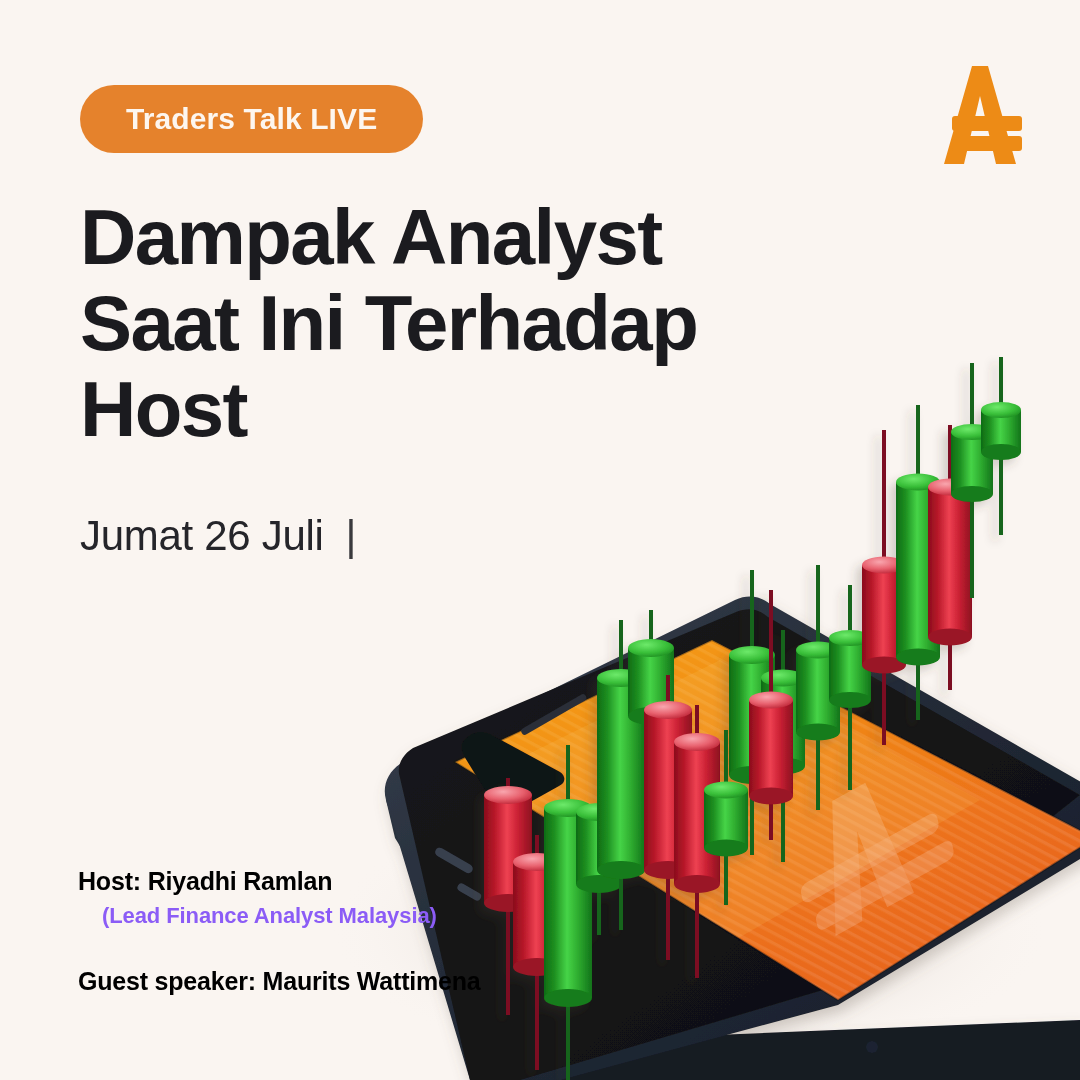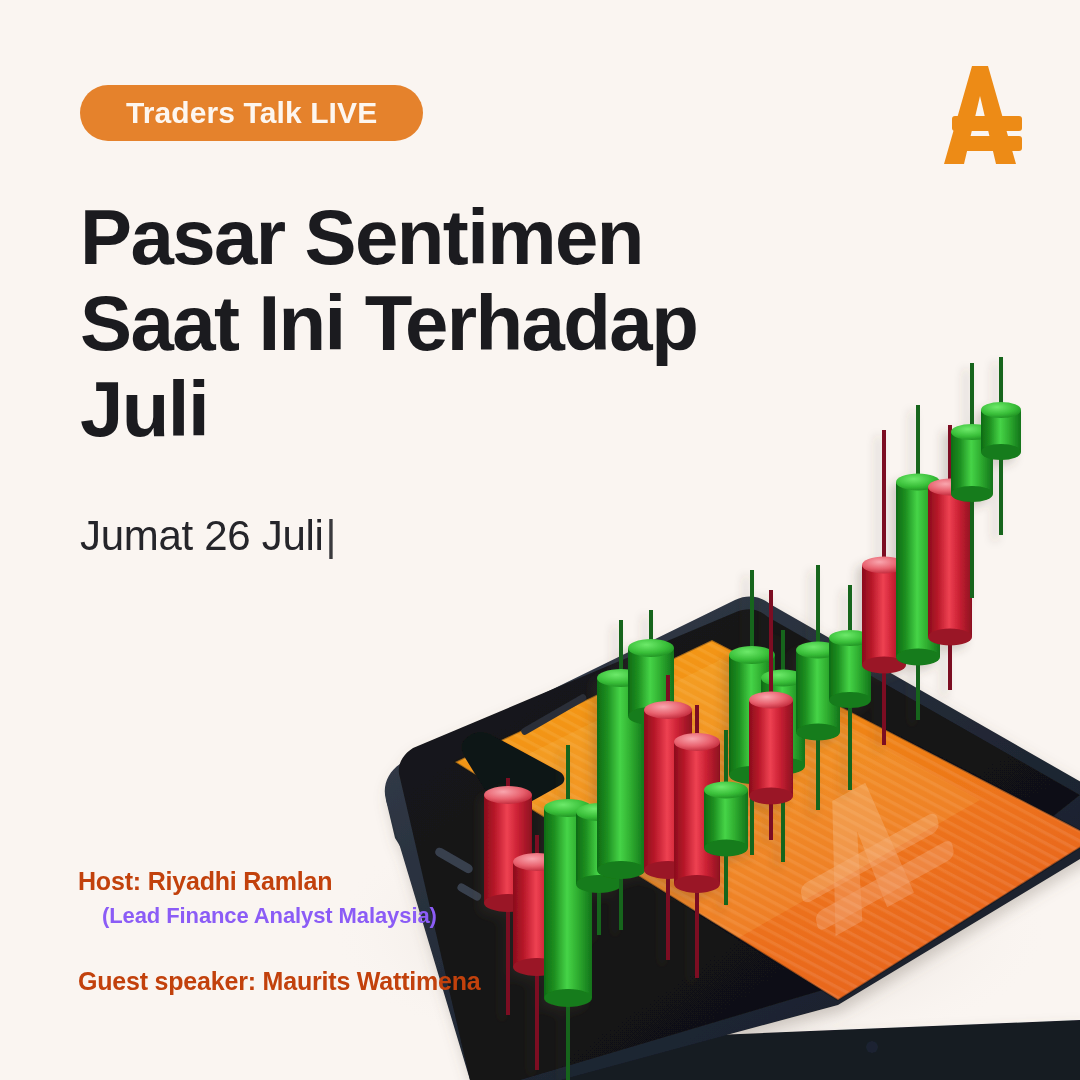--- a/index.html
+++ b/index.html
@@ -19,21 +19,21 @@
 
   
   .logo {
     position:absolute; left:930px; top:60px;
     width:100px; height:110px;
   }
 
   
   .badge {
     position:absolute; left:80px; top:85px;
-    height:56px; padding:0 46px;
+    height:68px; padding:0 46px;
     background:#E5822C;
     border-radius:40px;
     display:flex; align-items:center; justify-content:center;
   }
   .badge-label {
     color:#FDF6EF;
     font-size:30px;
     font-weight:bold;
     letter-spacing:0.1px;
     white-space:nowrap;
@@ -52,29 +52,29 @@
   .headline-line { display:block; white-space:nowrap; }
 
   
   .subtitle {
     position:absolute; left:80px; top:512px;
     color:#25252A;
     font-size:42px;
     font-weight:normal;
     letter-spacing:-0.3px;
     white-space:nowrap;
-    display:flex; align-items:flex-end; gap:2px;
+    display:flex; align-items:flex-end; gap:22px;
   }
   .sub-sep { color:#3A3A3E; font-weight:300; }
 
   
   .speakers { position:absolute; left:78px; top:865px; z-index:40; }
   .spk-block { margin-bottom:34px; }
   .spk-name {
-    color:#c2410c; font-size:25px; font-weight:bold;
+    color:#000000; font-size:25px; font-weight:bold;
     letter-spacing:-0.2px; white-space:nowrap; line-height:1.3;
   }
   .spk-role {
     color:#8b5cf6; font-size:22px; font-weight:bold;
     letter-spacing:-0.1px; white-space:nowrap; line-height:1.45;
     margin-top:2px;
     margin-left:24px;
   }
 
   
@@ -359,23 +359,23 @@
     <rect x="22" y="56" width="70" height="15" rx="3" fill="#ED8B16"></rect>
     <rect x="22" y="76" width="70" height="15" rx="3" fill="#ED8B16"></rect>
     <rect x="0" y="0" width="100" height="110" fill="none"></rect>
   </svg>
 
   <div class="badge">
     <span class="badge-label">Traders Talk LIVE</span>
   </div>
 
   <h1 class="headline">
-    <span class="headline-line">Pasar Sentimen</span>
+    <span class="headline-line">Dampak Analyst</span>
     <span class="headline-line">Saat Ini Terhadap</span>
-    <span class="headline-line">Juli</span>
+    <span class="headline-line">Host</span>
   </h1>
 
   <div class="subtitle">
     <span>Jumat 26 Juli</span>
     <span class="sub-sep">|</span>
   </div>
 
   <div class="speakers">
     <div class="spk-block">
       <div class="spk-name">Host: Riyadhi Ramlan</div>

